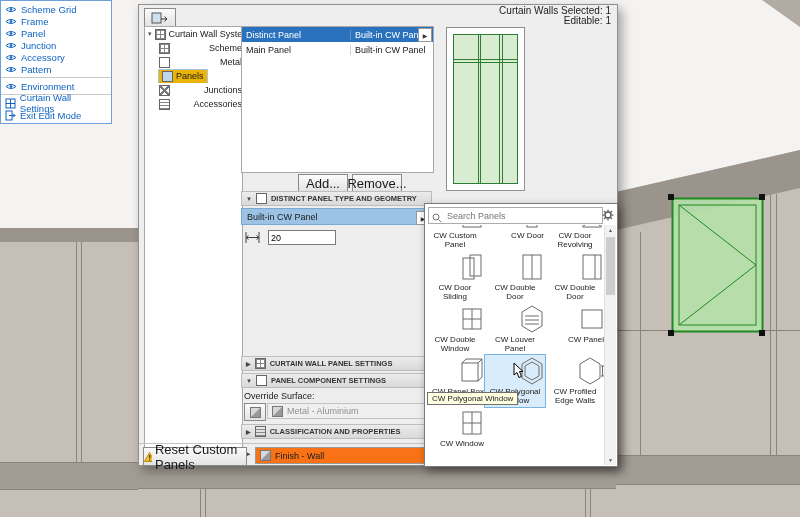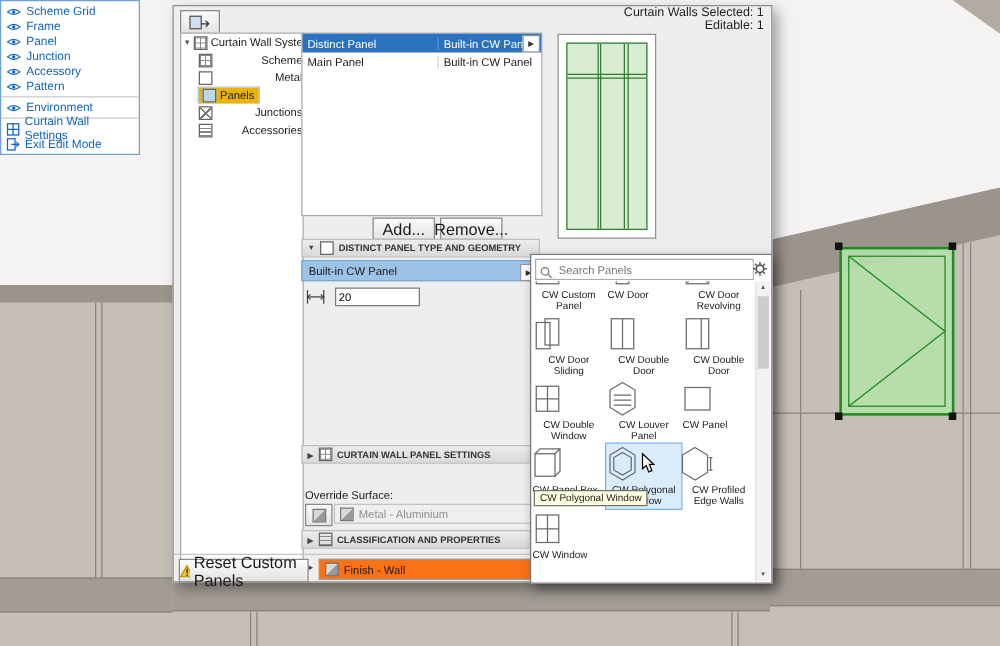--- a/index.html
+++ b/index.html
@@ -56,21 +56,21 @@
   .swatch{width:9px;height:9px;border:1px solid #777;background:linear-gradient(135deg,#d8d8d8 49%,#999 51%);flex:0 0 auto;}
   #footer-line{left:0;top:438px;width:478px;height:1px;background:#c4c4c4;}
   
   #popup{left:424px;top:203px;width:192px;height:262px;background:#fff;border:1px solid #7a7a7a;
          box-shadow:3px 4px 9px rgba(0,0,0,.4);z-index:30;}
   #searchbox{position:absolute;left:3px;top:3px;width:170px;height:15px;border:1px solid #ababab;display:flex;align-items:flex-end;gap:3px;padding-left:3px;}
   #searchbox input{border:0;outline:0;flex:1;font-size:9px;height:12px;font-family:"Liberation Sans",sans-serif;}
   #gearbtn{position:absolute;right:2px;top:3px;width:14px;height:15px;display:flex;align-items:center;justify-content:center;}
   #grid-area{position:absolute;left:0;top:21px;width:180px;height:241px;overflow:hidden;}
   #grid{display:flex;flex-wrap:wrap;width:180px;margin-top:-26px;}
-  .cell{width:60px;height:52px;box-sizing:border-box;display:flex;flex-direction:column;align-items:flex-start;}
+  .cell{width:60px;height:52px;box-sizing:border-box;display:flex;flex-direction:column;align-items:flex-end;}
   .cell .ic{height:32px;display:flex;align-items:center;justify-content:center;}
   .cell .lb{height:18px;font-size:8px;line-height:9px;text-align:center;overflow:hidden;padding:0 1px;}
   .cell.hl{background:#d9ecfb;outline:1px solid #79b3e2;}
   .cell svg *{stroke:#6a6a6a;fill:none;stroke-width:1;}
   #vscroll{position:absolute;right:1px;top:21px;bottom:1px;width:11px;background:#f2f2f2;border-left:1px solid #e0e0e0;}
   .sb-arr{position:absolute;left:0;width:11px;height:10px;font-size:5px;color:#555;display:flex;align-items:center;justify-content:center;}
   #sb-thumb{position:absolute;left:1px;top:12px;width:9px;height:58px;background:#cdcdcd;}
   #tooltip{position:absolute;left:2px;top:188px;background:#ffffe1;border:1px solid #707070;font-size:8px;
            padding:1px 4px;white-space:nowrap;z-index:6;}
   #cursor{position:absolute;left:88px;top:158px;z-index:7;}
@@ -274,20 +274,25 @@
         <line x1="15" y1="1" x2="15" y2="12" stroke="#444"></line>
       <line x1="2" y1="6.5" x2="15" y2="6.5" stroke="#444"></line>
         <path d="M4.5 4.5 L2 6.5 L4.5 8.5 M12.5 4.5 L15 6.5 L12.5 8.5" fill="none" stroke="#444"></path>
     </svg>
     <input id="thick-input" class="abs" value="20" style="">
 
     <div class="sec abs" style="top:351px;">
       <span class="arr">▶</span>
       <span class="ticon grid"></span>
       <span>CURTAIN WALL PANEL SETTINGS</span>
+    </div>
+    <div class="sec abs" style="top:368px;">
+      <span class="arr">▼</span>
+      <span class="ticon"></span>
+      <span>PANEL COMPONENT SETTINGS</span>
     </div>
 
     <div class="abs" style="left:105px;top:386px;font-size:9px;">Override Surface:</div>
     <div class="btn abs" style="left:105px;top:398px;width:20px;height:16px;">
       <span class="swatch"></span>
     </div>
     <div class="combo disabled abs" style="left:128px;top:398px;width:165px;height:16px;">
       <span class="swatch"></span>
       <span>Metal - Aluminium</span>
     </div>

